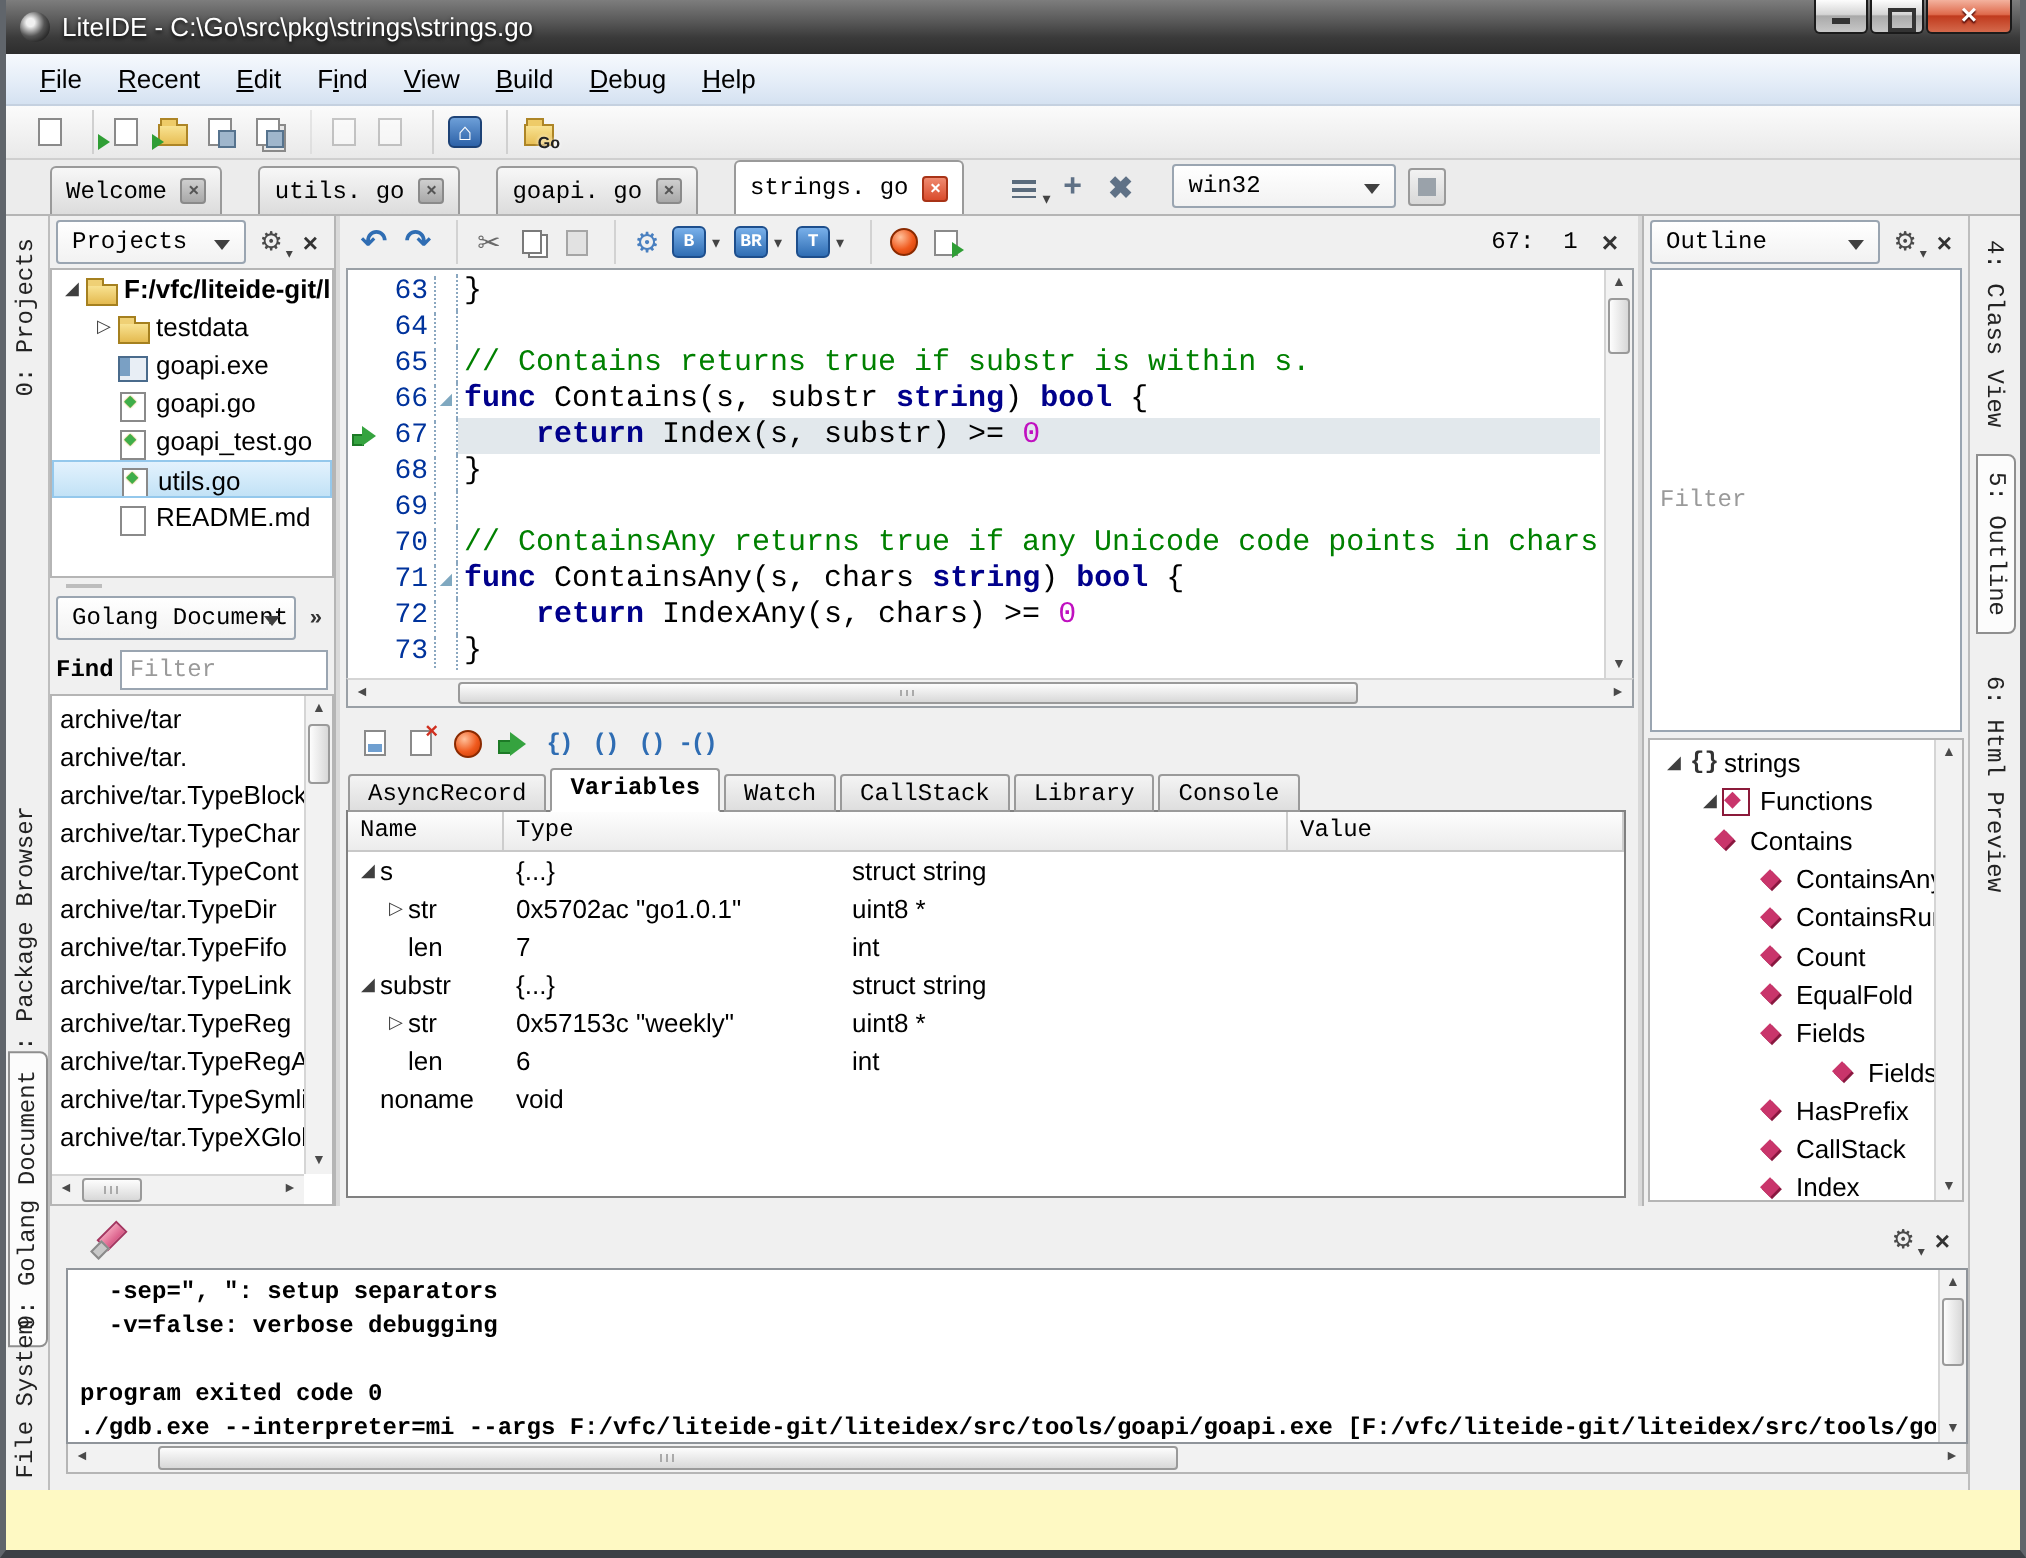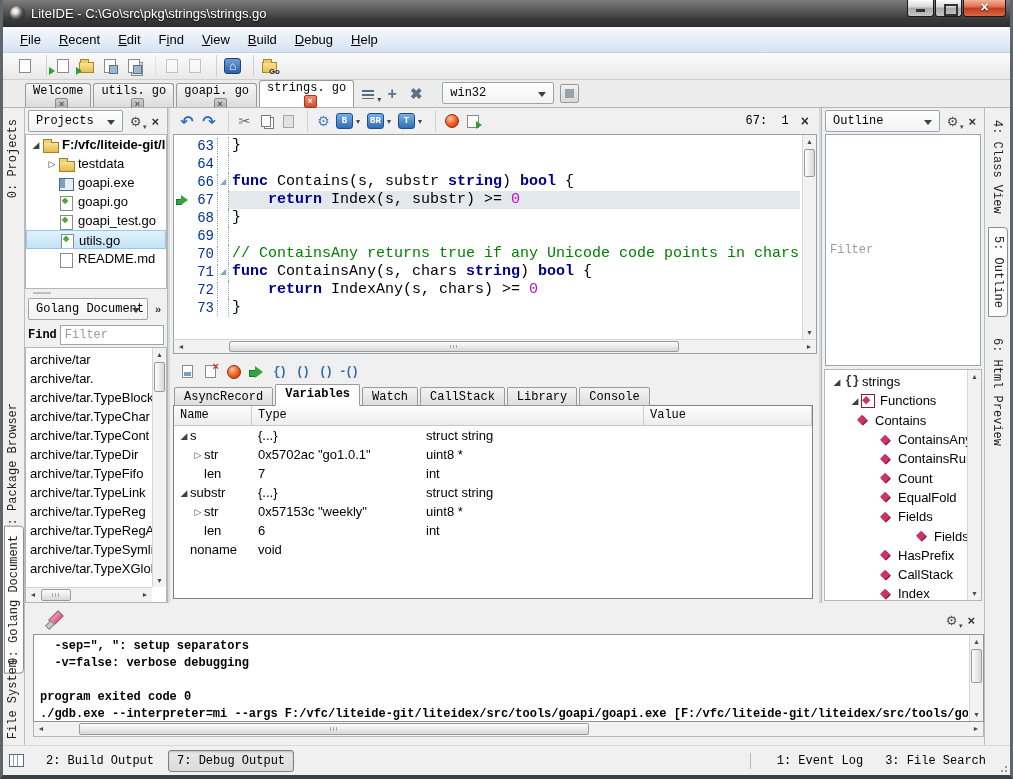--- a/index.html
+++ b/index.html
@@ -40,23 +40,23 @@
   .foldico::before{ content:""; position:absolute; top:-4px; left:0; width:7px; height:3px; background:#eecb68; border:1px solid #ad8526; border-bottom:none; }
   .grn-arrow{ position:absolute; bottom:2px; left:2px; width:0; height:0; border-left:6px solid #2f9e35; border-top:4px solid transparent; border-bottom:4px solid transparent; }
   .v-save-file .pgico::after,.v-save-all .pgico::after{ content:""; position:absolute; right:-3px; bottom:-2px; width:7px; height:7px; background:#9fb6cc; border:1px solid #56738e; }
   .v-save-all .pgico{ box-shadow:3px 3px 0 -1px #e8e8e8,3px 3px 0 0 #8a8a8a; }
   .tbi.dis{ opacity:.45; }
   .v-home .homeico{ width:17px; height:16px; background:linear-gradient(180deg,#6d9fd8,#2d62a8); border:1px solid #1d4276; border-radius:3px; color:#fff; font:12px var(--sans); text-align:center; line-height:15px;}
   .v-go-env .golbl{ position:absolute; bottom:1px; right:1px; font:bold 8px var(--sans); color:#222; text-shadow:0 0 2px #fff;}
 
   
   .tabbar{ height:28px; background:#ececec; border-bottom:1px solid #b5b5b5; display:flex; align-items:flex-end; padding-left:22px; }
-  .etab{ height:24px; display:flex; align-items:center; padding:0 7px; margin-right:2px;
+  .etab{ height:24px; display:flex; align-items:center; padding:0 7px; margin-right:18px;
     border:1px solid #9a9a9a; border-bottom:none; border-radius:3px 3px 0 0;
-    background:linear-gradient(180deg,#f7f7f7,#dcdcdc); font:12px var(--mono); white-space:nowrap;flex-direction:column;}
+    background:linear-gradient(180deg,#f7f7f7,#dcdcdc); font:12px var(--mono); white-space:nowrap;}
   .etab.act{ background:#fff; height:27px; position:relative; z-index:2; }
   .tab-x{ width:13px; height:13px; margin-left:7px; background:linear-gradient(180deg,#cfcfcf,#a8a8a8); border:1px solid #8a8a8a; border-radius:2px; color:#555; font:bold 9px var(--sans); line-height:11px; text-align:center; }
   .etab.act .tab-x{ background:linear-gradient(180deg,#ef8a70,#d94b2b); border-color:#a83317; color:#fff; }
   .tabctl{ width:24px; height:24px; display:flex; align-items:center; justify-content:center; color:#5a6b7c; margin-bottom:1px;}
   .i-tablist{ width:12px; height:9px; background:repeating-linear-gradient(180deg,#5a6b7c 0 2px,transparent 2px 4px); position:relative;}
   .i-tablist::after{ content:"▾"; position:absolute; right:-7px; bottom:-5px; font-size:8px; color:#444;}
   .i-tabadd{ font:bold 16px var(--sans); color:#5f7186; }
   .i-tabclose{ font:bold 15px var(--serif,serif); color:#5f7186; }
   .combo{ position:relative; background:linear-gradient(180deg,#fff,#f2f2f2); border:1px solid #9aa5b1; border-radius:2px;
     font:12px var(--mono); padding:3px 20px 3px 7px; white-space:nowrap; overflow:hidden;}
@@ -456,20 +456,26 @@
                   <span class="g-code"><span class="tok-pl">}</span></span>
                 </div>
                 <div class="cl">
                   <span class="g-arr"></span>
                   <span class="g-num">64</span>
                   <span class="g-fold"></span>
                   <span class="g-code"></span>
                 </div>
                 <div class="cl">
                   <span class="g-arr"></span>
+                  <span class="g-num">65</span>
+                  <span class="g-fold"></span>
+                  <span class="g-code"><span class="tok-cm">// Contains returns true if substr is within s.</span></span>
+                </div>
+                <div class="cl">
+                  <span class="g-arr"></span>
                   <span class="g-num">66</span>
                   <span class="g-fold">◢</span>
                   <span class="g-code"><span class="tok-kw">func</span><span class="tok-pl"> Contains(s, substr </span><span class="tok-kw">string</span><span class="tok-pl">) </span><span class="tok-kw">bool</span><span class="tok-pl"> {</span></span>
                 </div>
                 <div class="cl cur">
                   <span class="g-arr on"></span>
                   <span class="g-num">67</span>
                   <span class="g-fold"></span>
                   <span class="g-code"><span class="tok-pl">    </span><span class="tok-kw">return</span><span class="tok-pl"> Index(s, substr) &gt;= </span><span class="tok-num">0</span></span>
                 </div>
@@ -739,27 +745,13 @@
       </div>
     </div>
 
     <div class="vstrip right">
       <span class="stab">4: Class View</span>
         <span class="stab sel">5: Outline</span>
         <span class="stab">6: Html Preview</span>
     </div>
   </div>
 
-  <div class="statusbar">
-    <span class="i-panes"></span>
-    <span style="display:flex;align-items:center;">
-      <span class="sbitem">2: Build Output</span>
-        <span class="sbitem act">7: Debug Output</span>
-    </span>
-    <span class="sb-spacer"></span>
-    <span class="sb-sep"></span>
-    <span style="display:flex;align-items:center;">
-      <span class="sbitem">1: Event Log</span>
-        <span class="sbitem">3: File Search</span>
-    </span>
-    <span class="resize-grip"></span>
-  </div>
 </div>
 
 </body></html>

